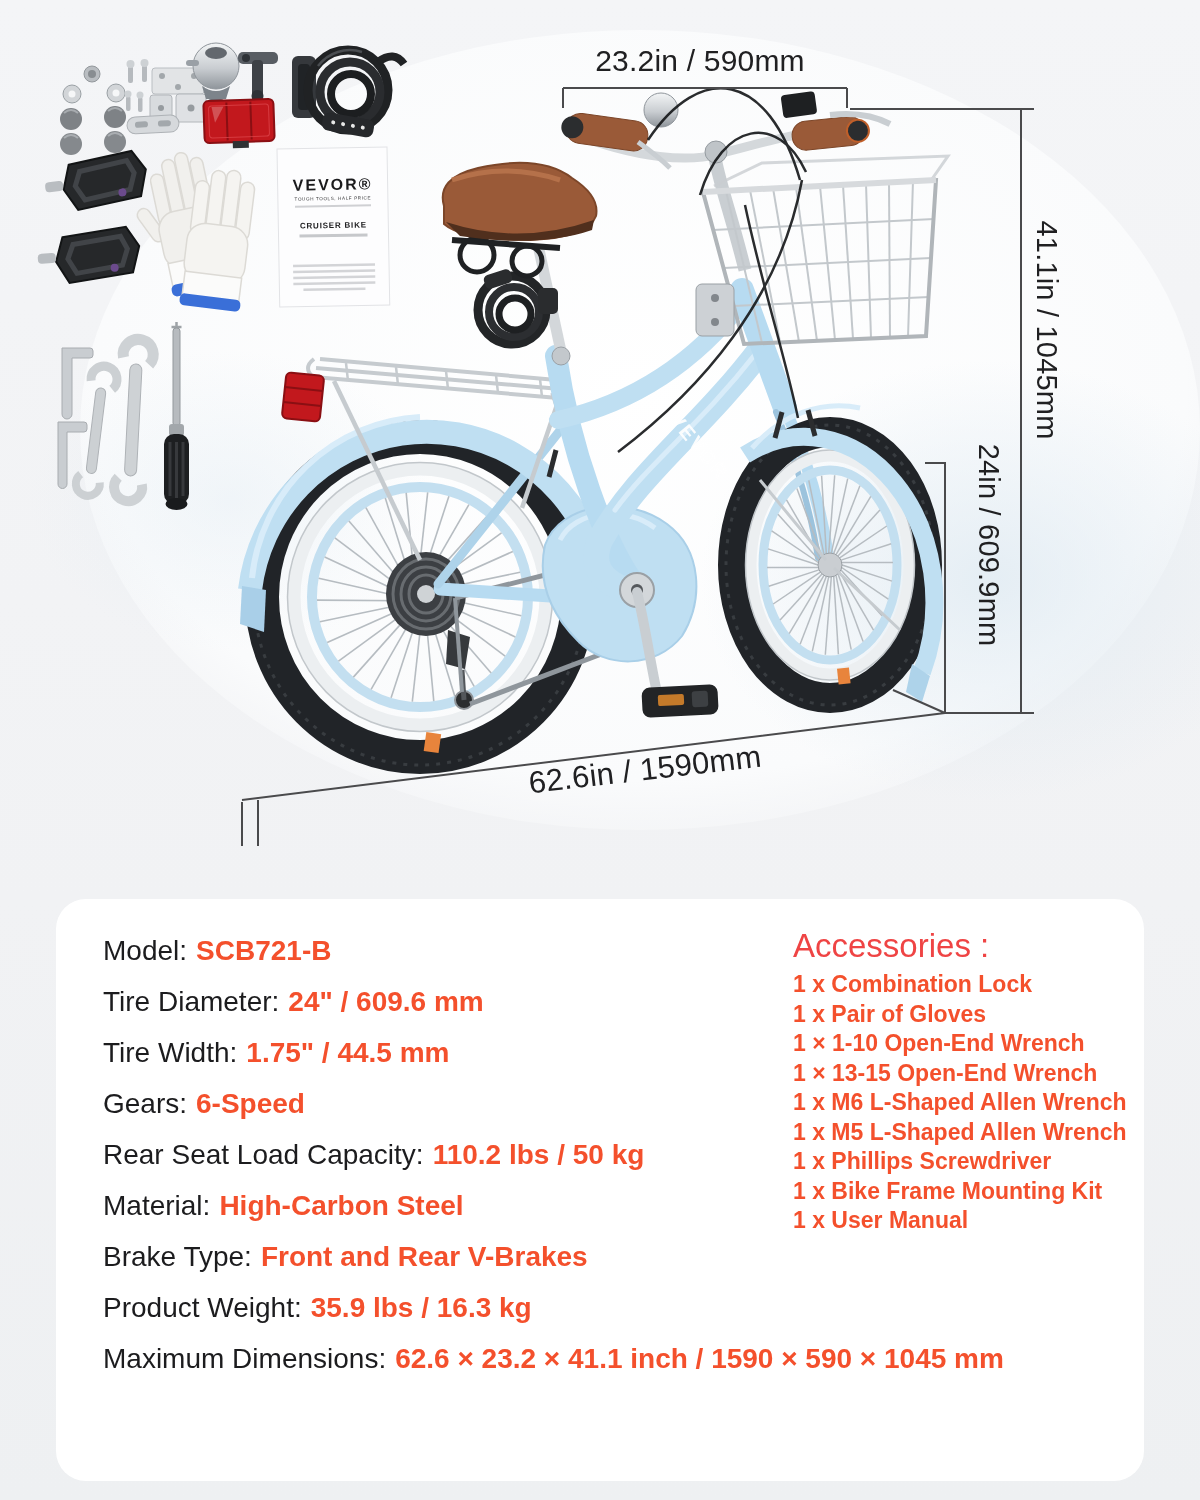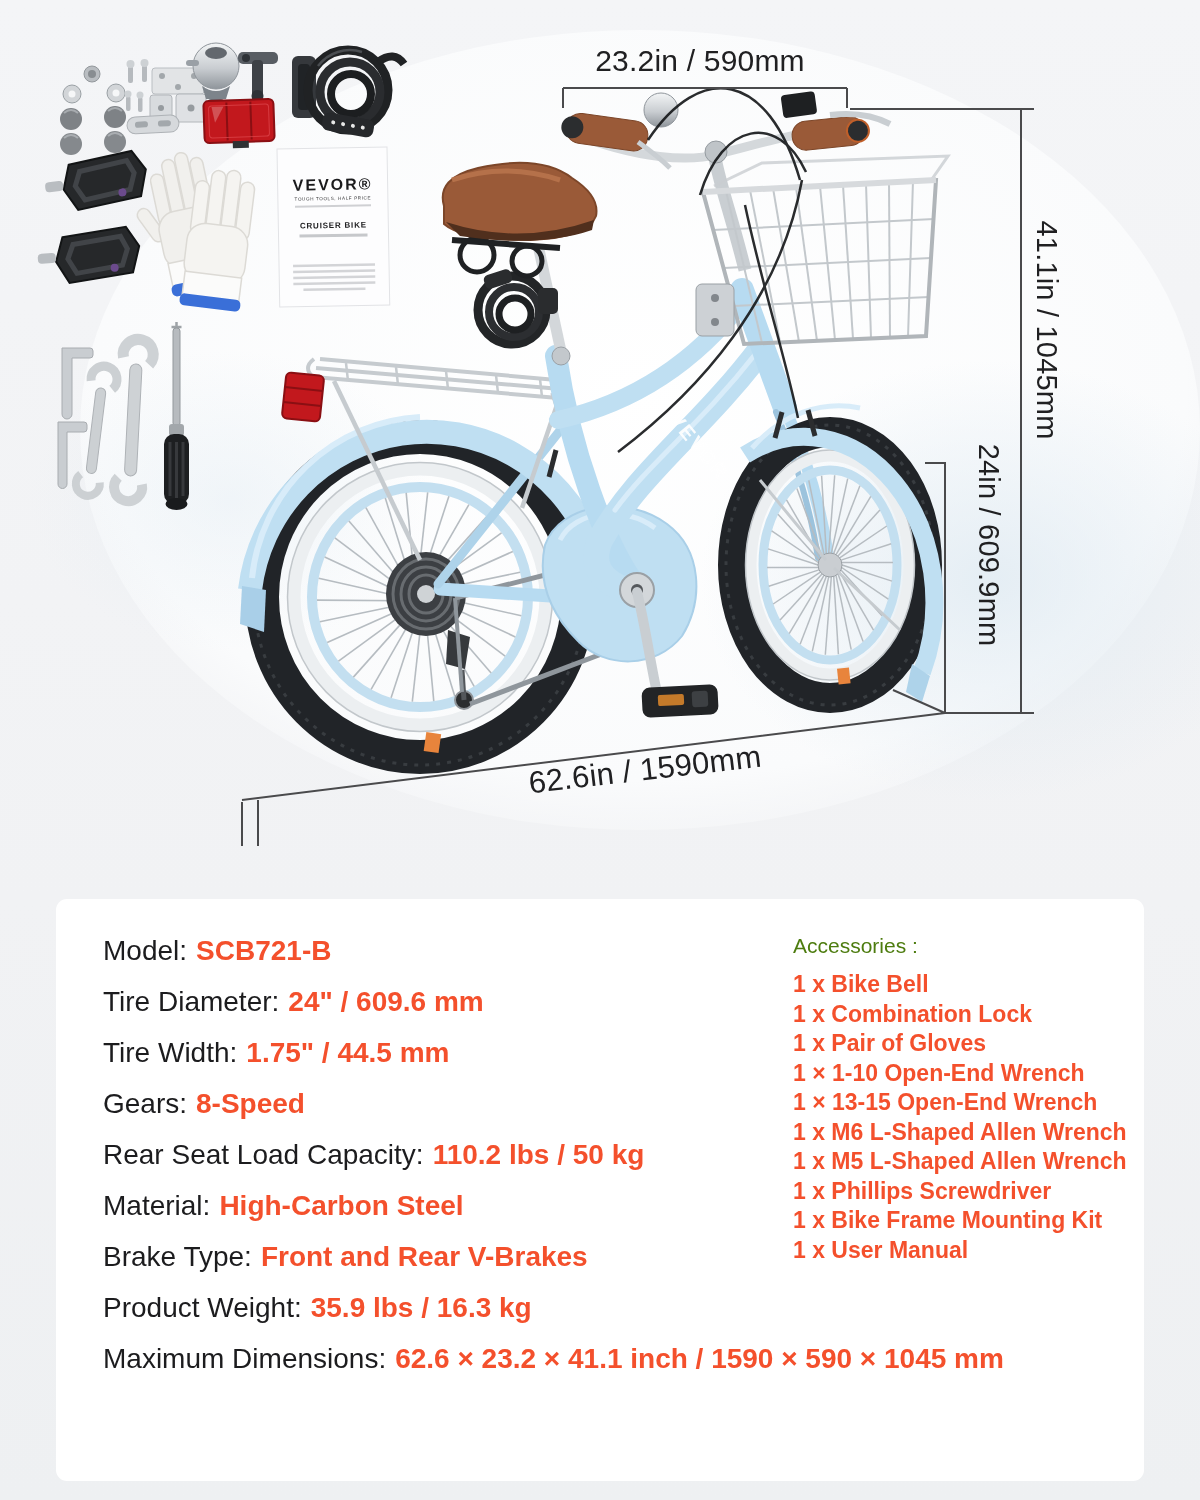--- a/index.html
+++ b/index.html
@@ -18,27 +18,27 @@
   .scene{position:absolute;left:0;top:0;}
   .dim-label{
     position:absolute;color:#202022;text-align:center;white-space:nowrap;
     font-size:29px;font-weight:500;letter-spacing:0.2px;
   }
   .dim-label.rot90{transform:rotate(90deg);}
   .dim-label.diag{transform:rotate(-6.6deg);font-size:31px;}
   .dim-label.left{text-align:left;}
   .spec-card{
     position:absolute;left:56px;top:899px;width:1088px;height:582px;
-    background:#ffffff;border-radius:11px;
+    background:#ffffff;border-radius:30px;
   }
   .spec-col{position:absolute;left:47px;top:26px;}
   .spec-line{font-size:28px;color:#1c1c1e;line-height:51px;white-space:nowrap;}
   .spec-line .val{color:var(--accent);font-weight:700;margin-left:9px;}
   .acc-col{position:absolute;left:737px;top:30px;}
-  .acc-heading{font-size:21px;color:#4d7c0f;line-height:34px;margin-bottom:7px;}
+  .acc-heading{font-size:33px;color:#ef4444;line-height:34px;margin-bottom:7px;}
   .acc-item{font-size:23px;font-weight:700;color:var(--accent);line-height:29.5px;white-space:nowrap;}
 </style>
 </head>
 <body>
 
 <div class="stage">
 
 <svg class="scene" width="1200" height="900" viewBox="0 0 1200 900">
   <defs>
     <radialGradient id="softWhite" cx="50%" cy="45%" r="65%">
@@ -484,31 +484,30 @@
 <div class="dim-label" style="left:550px;top:44px;width:300px;font-size:30px;">23.2in / 590mm</div>
 <div class="dim-label rot90" style="left:926px;top:313px;width:240px;height:34px;">41.1in / 1045mm</div>
 <div class="dim-label rot90" style="left:878px;top:528px;width:220px;height:34px;">24in / 609.9mm</div>
 <div class="dim-label diag" style="left:495px;top:752px;width:300px;">62.6in / 1590mm</div>
 
 <div class="spec-card">
   <div class="spec-col">
     <div class="spec-line"><span class="lbl">Model:</span><span class="val">SCB721-B</span></div>
     <div class="spec-line"><span class="lbl">Tire Diameter:</span><span class="val">24" / 609.6 mm</span></div>
     <div class="spec-line"><span class="lbl">Tire Width:</span><span class="val">1.75" / 44.5 mm</span></div>
-    <div class="spec-line"><span class="lbl">Gears:</span><span class="val">8-Speed</span></div>
+    <div class="spec-line"><span class="lbl">Gears:</span><span class="val">6-Speed</span></div>
     <div class="spec-line"><span class="lbl">Rear Seat Load Capacity:</span><span class="val">110.2 lbs / 50 kg</span></div>
     <div class="spec-line"><span class="lbl">Material:</span><span class="val">High-Carbon Steel</span></div>
     <div class="spec-line"><span class="lbl">Brake Type:</span><span class="val">Front and Rear V-Brakes</span></div>
     <div class="spec-line"><span class="lbl">Product Weight:</span><span class="val">35.9 lbs / 16.3 kg</span></div>
     <div class="spec-line"><span class="lbl">Maximum Dimensions:</span><span class="val">62.6 × 23.2 × 41.1 inch / 1590 × 590 × 1045 mm</span></div>
   </div>
 
   <div class="acc-col">
     <div class="acc-heading">Accessories :</div>
-    <div class="acc-item">1 x Bike Bell</div>
     <div class="acc-item">1 x Combination Lock</div>
     <div class="acc-item">1 x Pair of Gloves</div>
     <div class="acc-item">1 × 1-10 Open-End Wrench</div>
     <div class="acc-item">1 × 13-15 Open-End Wrench</div>
     <div class="acc-item">1 x M6 L-Shaped Allen Wrench</div>
     <div class="acc-item">1 x M5 L-Shaped Allen Wrench</div>
     <div class="acc-item">1 x Phillips Screwdriver</div>
     <div class="acc-item">1 x Bike Frame Mounting Kit</div>
     <div class="acc-item">1 x User Manual</div>
   </div>

